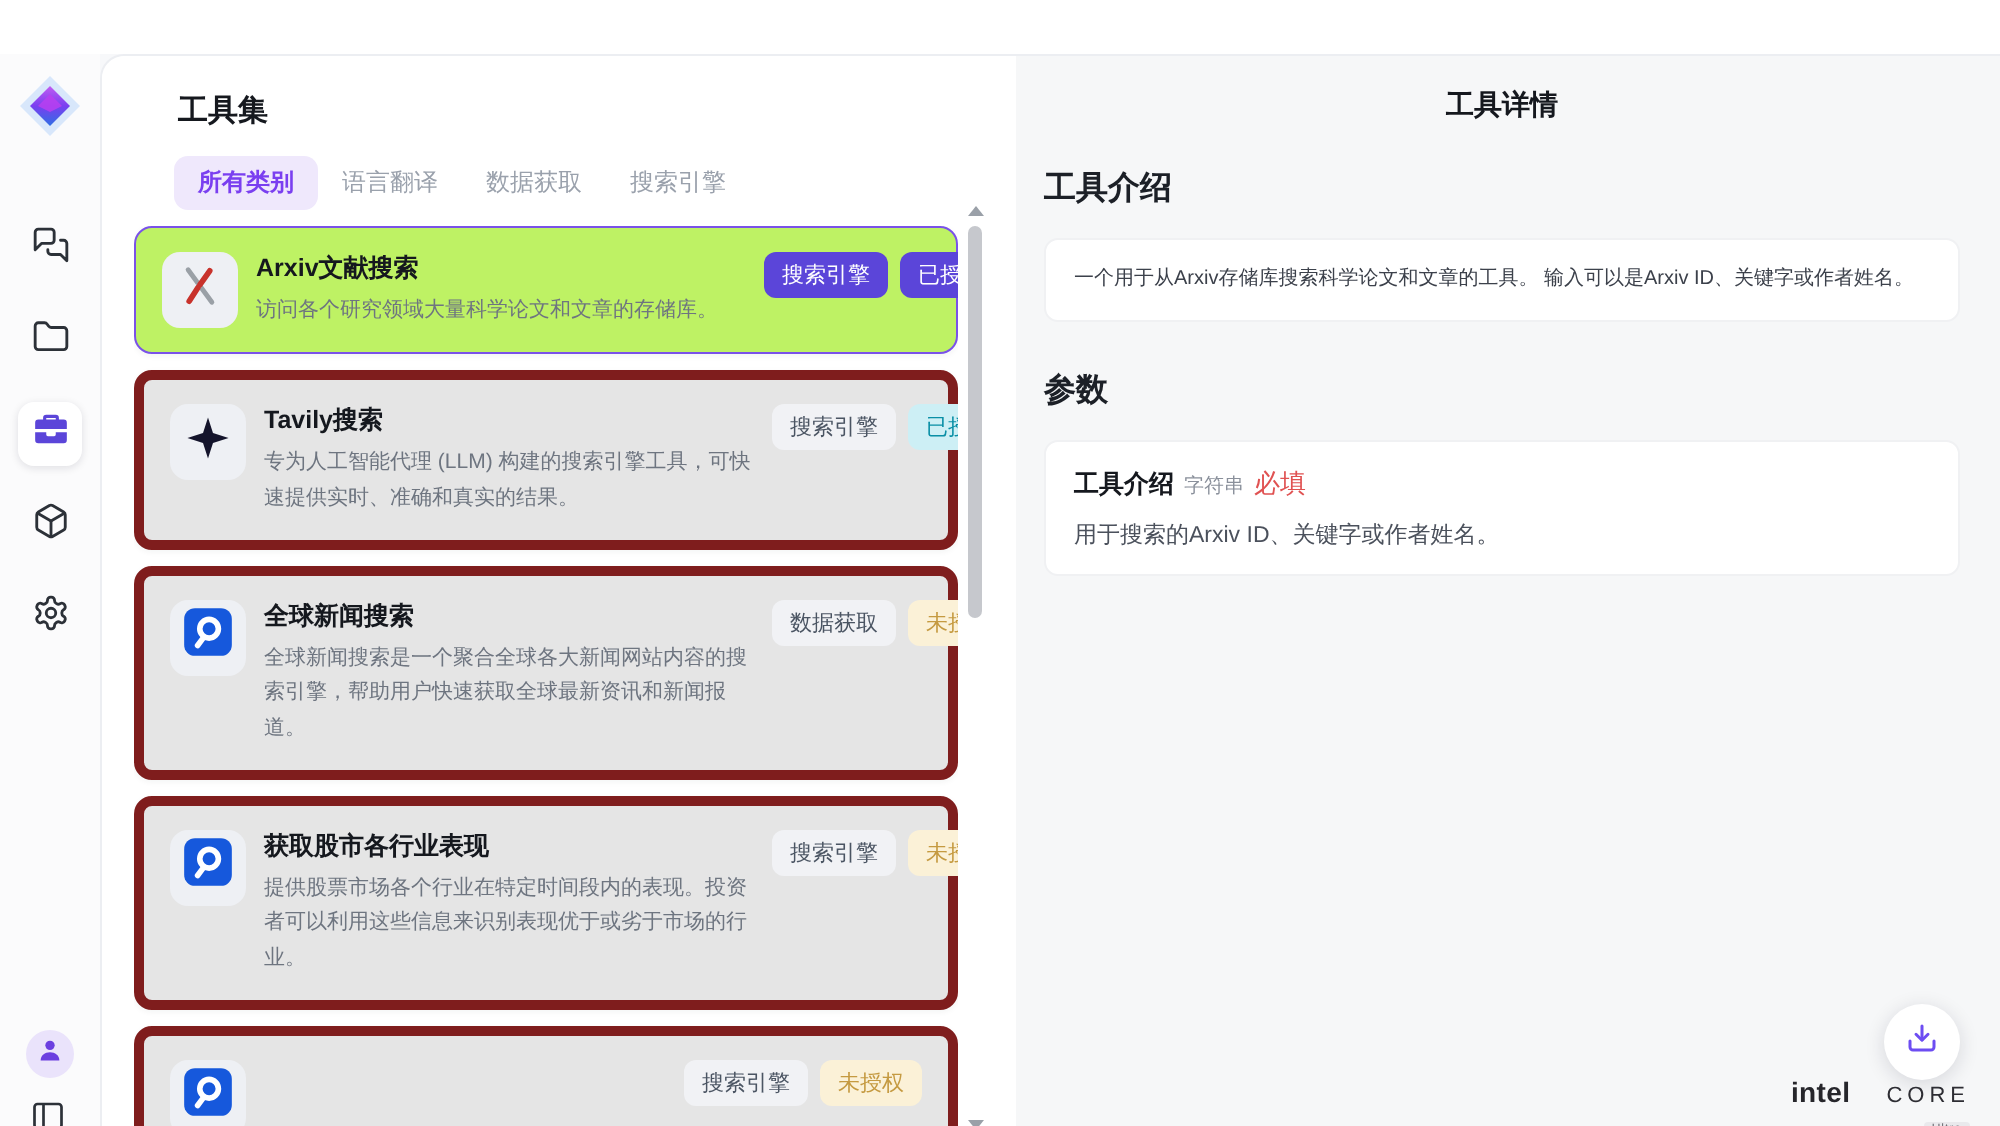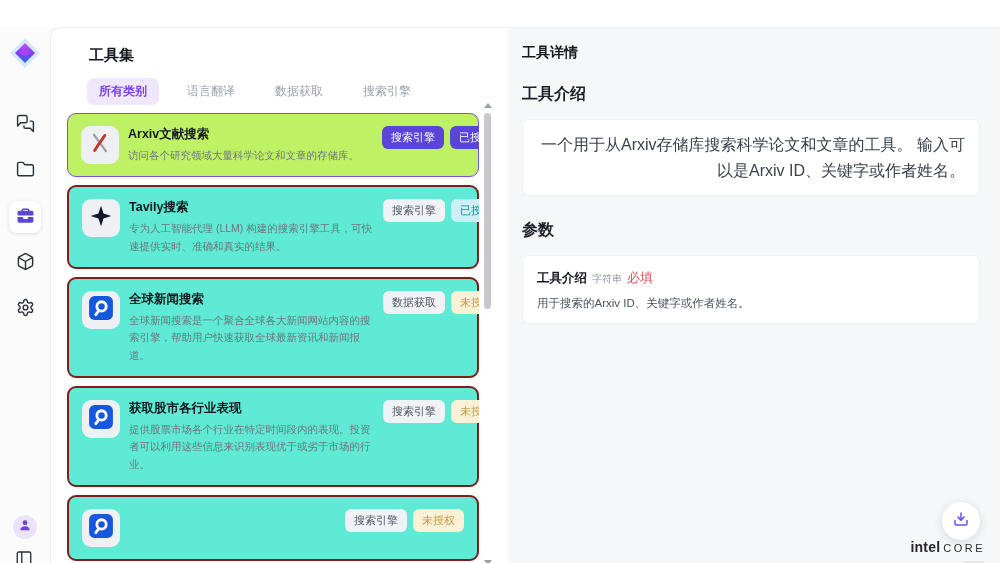--- a/index.html
+++ b/index.html
@@ -24,27 +24,27 @@
   .collapse-btn svg { width:18px; height:18px; }
 
   
   .window { position:absolute; left:50px; top:0; right:0; bottom:0; background:#ffffff;
     border-top-left-radius:12px; border:1px solid #eceef2; border-right:none; border-bottom:none; }
 
   
   .list-panel { position:absolute; left:0; top:0; width:457px; height:555px; background:#fff;
     border-top-left-radius:12px; }
   .list-title { position:absolute; left:38px; top:18px; font-size:15px; font-weight:bold; color:#15181e; }
-  .tabs { position:absolute; left:36px; top:50px; display:flex; gap:16px;justify-content:center; }
+  .tabs { position:absolute; left:36px; top:50px; display:flex; gap:0;justify-content:center; }
   .tab { font-size:12px; color:#9aa1ac; padding:5px 12px; border-radius:7px; cursor:pointer; white-space:nowrap; }
   .tab.active { background:#efe8fc; color:#7a3ff0; font-weight:bold; }
   .cards { position:absolute; left:16px; top:85px; width:412px; height:471px; overflow:hidden;
     display:flex; flex-direction:column; gap:8px; }
 
-  .card { background:#5eead4; border:2px solid #7f1d1d; border-radius:9px; box-shadow:0 1px 3px rgba(25,30,40,.05);
+  .card { background:#e5e5e5; border:5px solid #7f1d1d; border-radius:9px; box-shadow:0 1px 3px rgba(25,30,40,.05);
     padding:12px 13px; display:flex; gap:9px; cursor:pointer; flex:none; }
   .card.selected { background:#bef264; border:1.5px solid #7a52e8; }
   .tool-icon-box { width:38px; height:38px; border-radius:9px; background:#eef0f4;
     display:flex; align-items:center; justify-content:center; flex:none; }
   .tool-icon-box svg { width:26px; height:26px; }
   .card-main { width:245px; flex:none; }
   .tool-name { font-size:12.5px; font-weight:bold; color:#15181e; margin-bottom:4px; }
   .tool-desc { font-size:10.5px; line-height:1.65; color:#6e7580; }
   .badges { margin-left:auto; display:flex; gap:6px; align-items:flex-start; }
   .badge { font-size:11px; padding:4px 9px; border-radius:6px; white-space:nowrap; }
@@ -55,35 +55,35 @@
 
   
   .scrollbar { position:absolute; left:432px; top:75px; width:9px; height:472px; }
   .scroll-up, .scroll-down { position:absolute; left:1px; width:0; height:0; border-left:4px solid transparent; border-right:4px solid transparent; }
   .scroll-up { top:0; border-bottom:5px solid #9aa0a8; }
   .scroll-down { bottom:10px; border-top:5px solid #9aa0a8; }
   .scroll-thumb { position:absolute; left:1px; top:10px; width:7px; height:196px; background:#c6c8cd; border-radius:4px; cursor:grab; }
 
   
   .details { position:absolute; left:457px; top:0; right:0; height:555px; background:#f6f7f8; padding:16px 20px 0 14px; }
-  .details-title { font-size:14px; font-weight:bold; color:#15181e; margin-bottom:22px; }
+  .details-title { font-size:14px; font-weight:bold; color:#15181e; margin-bottom:22px;text-align:center; }
   .section-h { font-size:16px; font-weight:bold; color:#1c2027; margin-bottom:14px; }
   .white-card { background:#ffffff; border-radius:7px; border:1px solid #f0f1f3; padding:12px 14px; margin-bottom:24px; }
-  .intro-text { font-size:16px; color:#3c414b; line-height:1.6;text-align:right; }
+  .intro-text { font-size:10px; color:#3c414b; line-height:1.6; }
   .param-name { font-size:12.5px; font-weight:bold; color:#15181e; }
   .param-type { font-size:10px; color:#8a909b; margin-left:5px; }
   .param-required { font-size:13px; color:#e05252; margin-left:5px; }
   .param-desc { font-size:11.5px; color:#4b515c; margin-top:9px; }
 
   
   .fab { position:absolute; right:20px; bottom:42px; width:38px; height:38px; border-radius:50%;
     background:#ffffff; box-shadow:0 2px 10px rgba(20,20,50,.14); display:flex; align-items:center; justify-content:center; cursor:pointer; }
   .fab svg { width:18px; height:18px; }
   .brand { position:absolute; right:15px; bottom:12px; text-align:right; line-height:1; }
-  .brand-row { display:flex; align-items:baseline; gap:3px;justify-content:flex-end; }
+  .brand-row { display:flex; align-items:baseline; gap:18px;justify-content:flex-end; }
   .brand-intel { font-size:14px; font-weight:bold; color:#26262b; letter-spacing:.2px; }
   .brand-core { font-size:11px; font-weight:400; color:#2d2d33; letter-spacing:2.5px; }
   .brand-tier { display:inline-block; margin-top:2px; font-size:6px; color:#6e6e74; background:#e9e9ec; border-radius:2px; padding:1px 4px; letter-spacing:.5px; }
 </style>
 </head>
 <body>
 
 <div class="app">
 
   <div class="rail">

